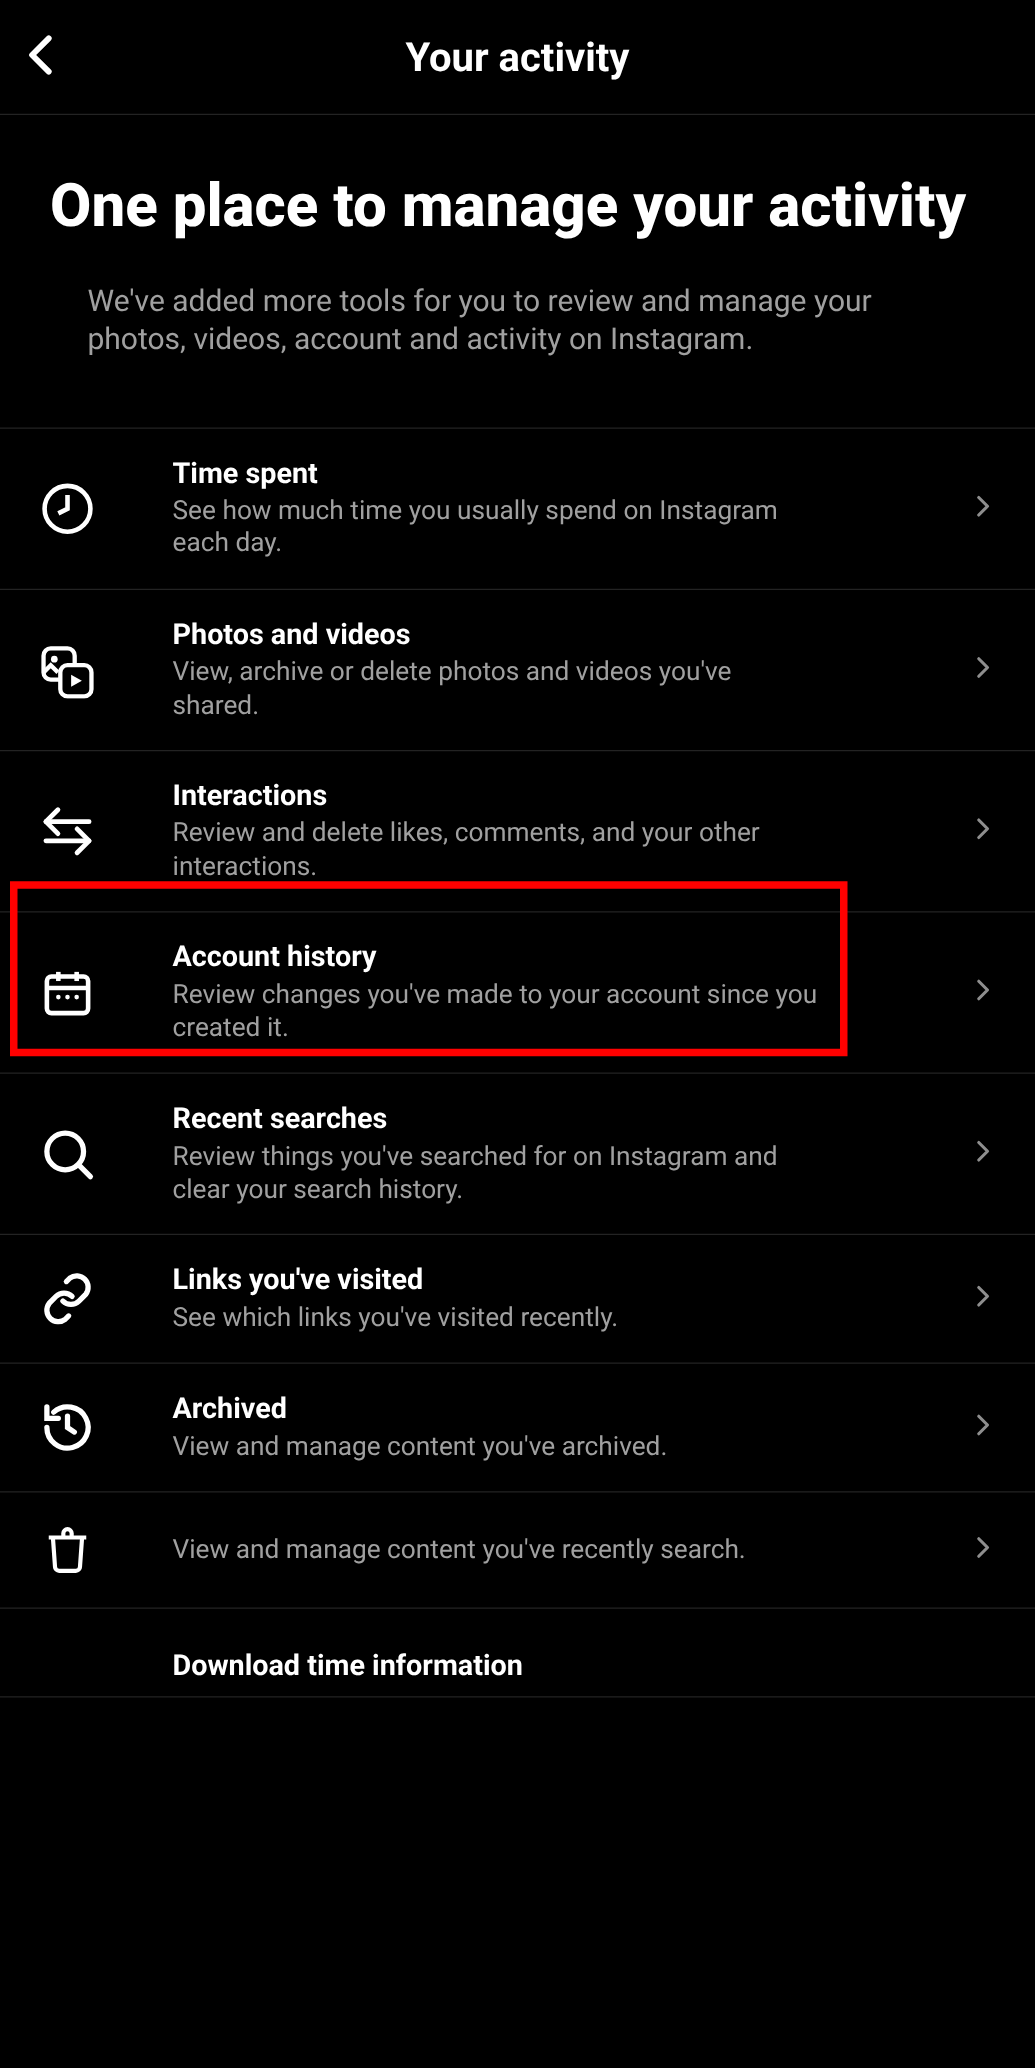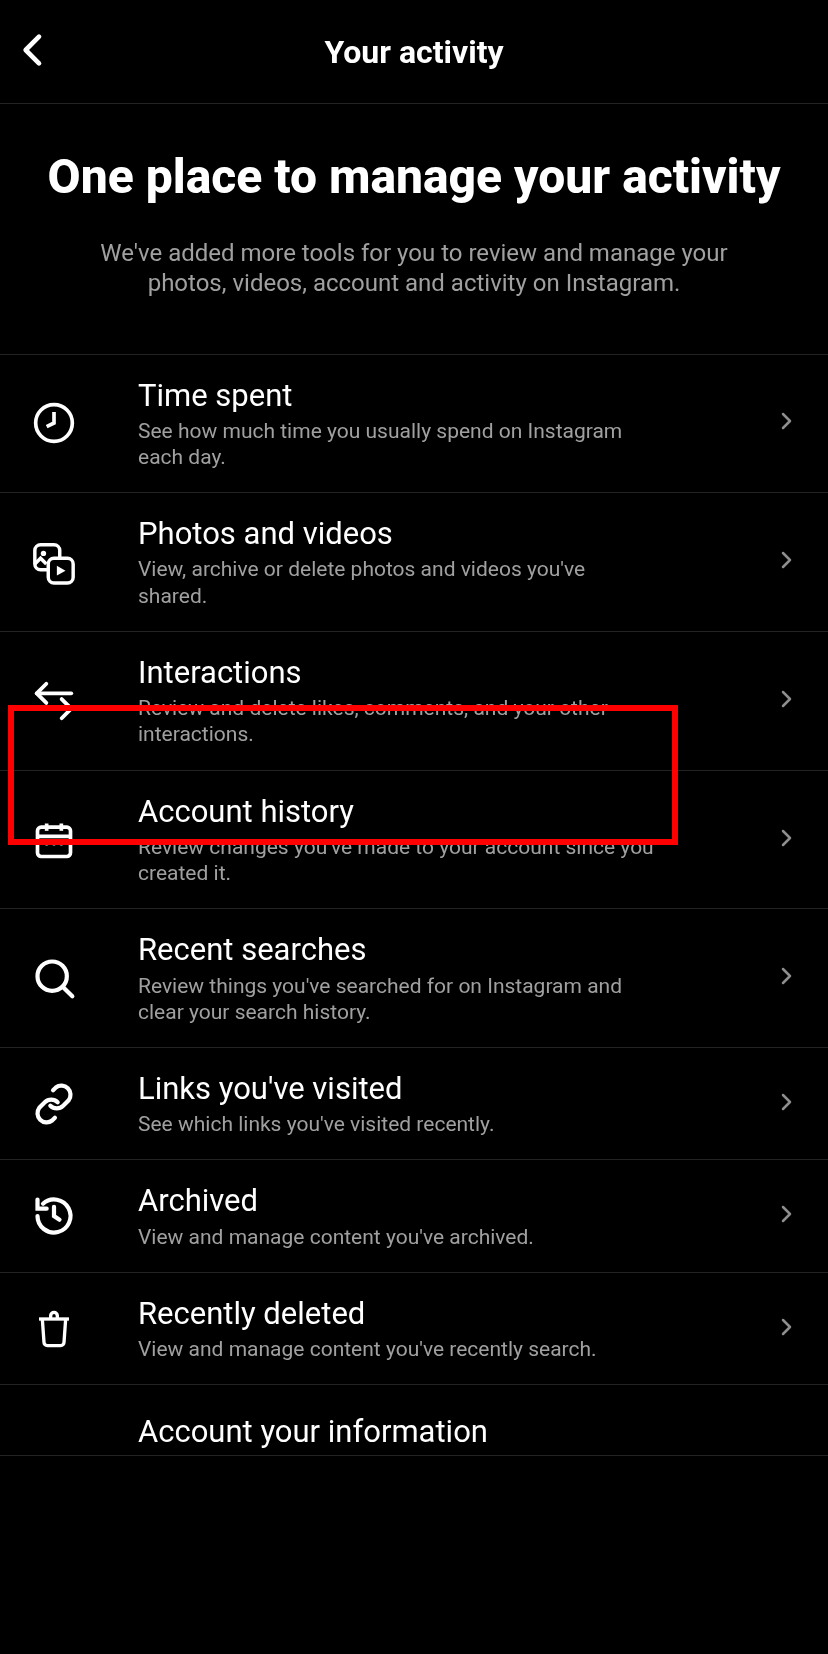--- a/index.html
+++ b/index.html
@@ -7,39 +7,38 @@
       width: 828px;
       height: 1654px;
       background: #000;
       color: #fff;
       font-family: -apple-system, BlinkMacSystemFont, "Segoe UI", Roboto, Helvetica, Arial, sans-serif;
       overflow: hidden;
     }
     .header {
       display: flex;
       align-items: center;
-      height: 104px;
+      height: 92px;
       border-bottom: 1px solid #232323;
       position: relative;
     }
     .back {
       position: absolute;
       left: 14px;
       top: 50%;
       transform: translateY(-50%);
       cursor: pointer;
     }
     .header-title {
       width: 100%;
       text-align: center;
       font-size: 32px;
       font-weight: 700;
     }
     .intro {
-      text-align: center;
       padding: 44px 40px 56px;
       border-bottom: 1px solid #232323;
     }
     .intro h1 {
       font-size: 48px;
       font-weight: 800;
       line-height: 1.2;
       margin-bottom: 32px;
     }
     .intro p {
@@ -64,22 +63,22 @@
       display: flex;
       align-items: center;
       justify-content: center;
       margin-right: 60px;
     }
     .item .text {
       flex: 1;
       padding-right: 60px;
     }
     .item .title {
-      font-size: 31px;
-      font-weight: 400;
+      font-size: 23px;
+      font-weight: 700;
       line-height: 1.2;
       margin-bottom: 4px;
     }
     .item .desc {
       color: #a0a0a0;
       font-size: 21px;
       line-height: 1.25;
       max-width: 520px;
     }
     .item .chev {
@@ -255,32 +254,31 @@
 
   <div class="item">
     <div class="icon">
       <svg width="40" height="44" viewBox="0 0 24 24" fill="none" stroke="#fff" stroke-width="2" stroke-linejoin="round">
           <polyline points="3 6 5 6 21 6"></polyline>
           <path d="M19 6l-1 14a2 2 0 0 1-2 2H8a2 2 0 0 1-2-2L5 6"></path>
           <path d="M10 6V4a2 2 0 0 1 2-2h0a2 2 0 0 1 2 2v2"></path>
         </svg>
     </div>
     <div class="text">
-      <div class="title">Recently deleted</div>
       <div class="desc">View and manage content you've recently search.</div>
     </div>
     <div class="chev">
       <svg width="24" height="24" viewBox="0 0 24 24" fill="none" stroke="#8e8e8e" stroke-width="2.5" stroke-linecap="round" stroke-linejoin="round">
           <polyline points="9 5 16 12 9 19"></polyline>
         </svg>
     </div>
   </div>
 
   <div class="item partial">
     <div class="icon"></div>
     <div class="text">
-      <div class="title">Account your information</div>
+      <div class="title">Download time information</div>
     </div>
   </div>
 
 </div>
 
 <div class="highlight"></div>
 
 </body></html>

